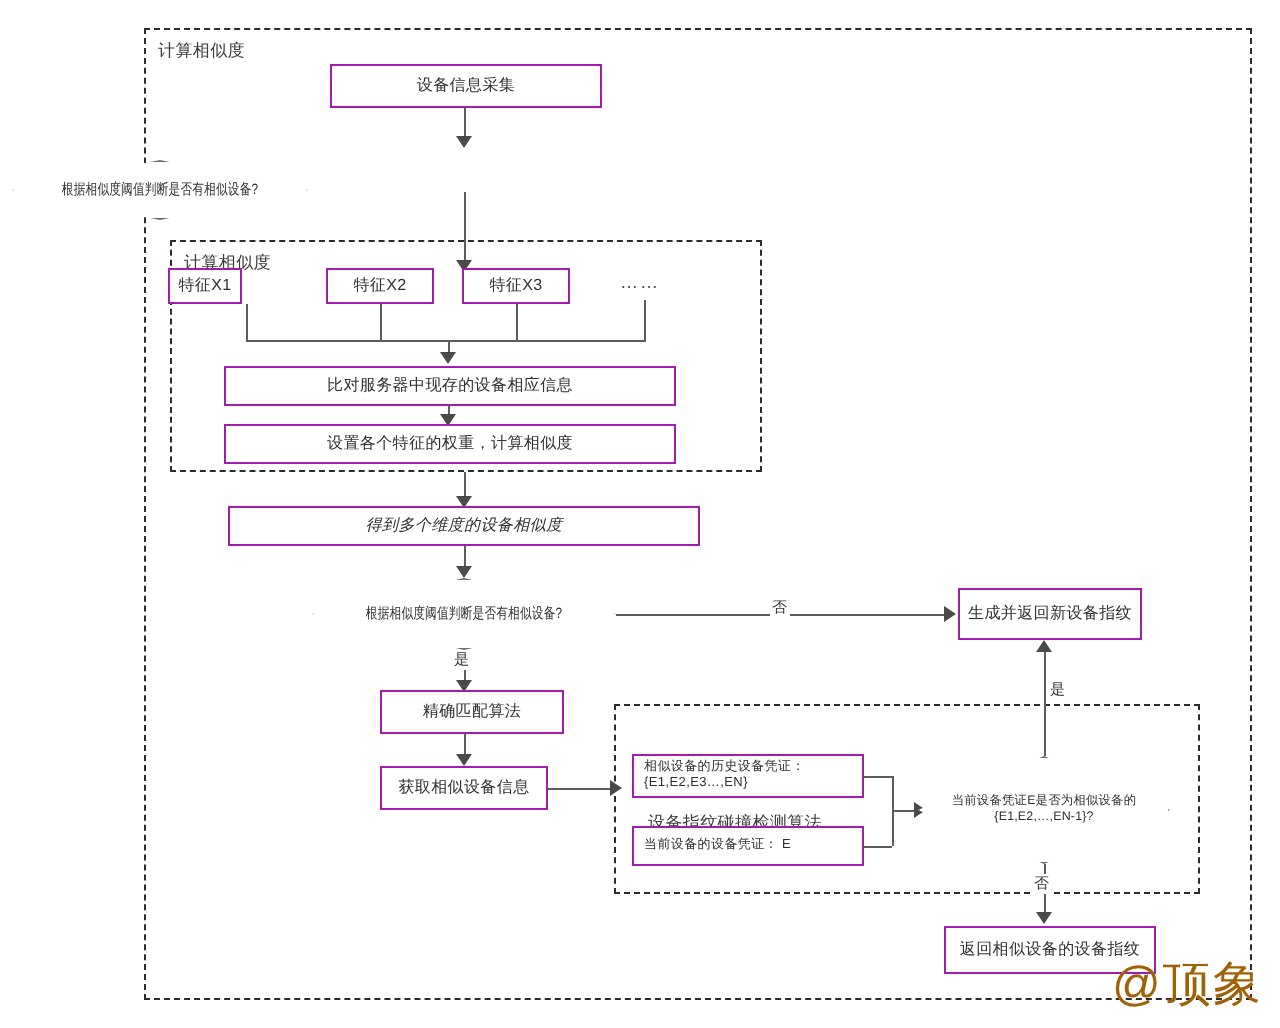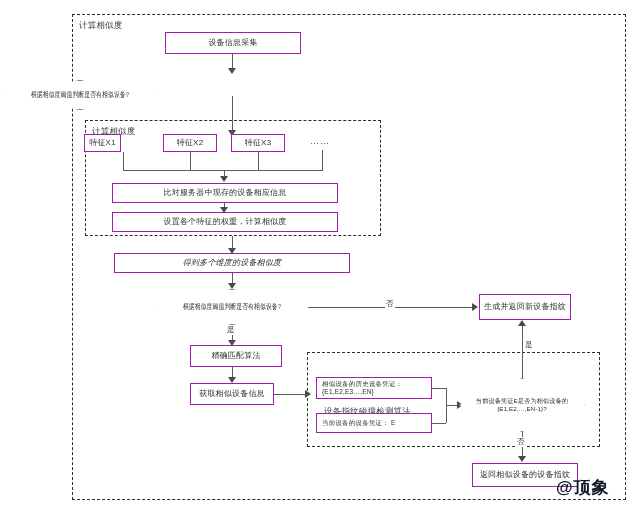--- a/index.html
+++ b/index.html
@@ -115,23 +115,23 @@
   }
   .ellipsis-mark {
     position: absolute;
     font-size: 9px;
     color: #4a4a4a;
     letter-spacing: 1px;
   }
   
   .watermark {
     position: absolute;
-    font-size: 17px;
-    color: #0f172a;
-    font-weight: bold;
+    font-size: 24px;
+    color: #a16207;
+    font-weight: normal;
     white-space: nowrap;
     user-select: none;
     letter-spacing: 1px;
   }
 </style>
 </head>
 <body>
 
 <div id="canvas">
 

